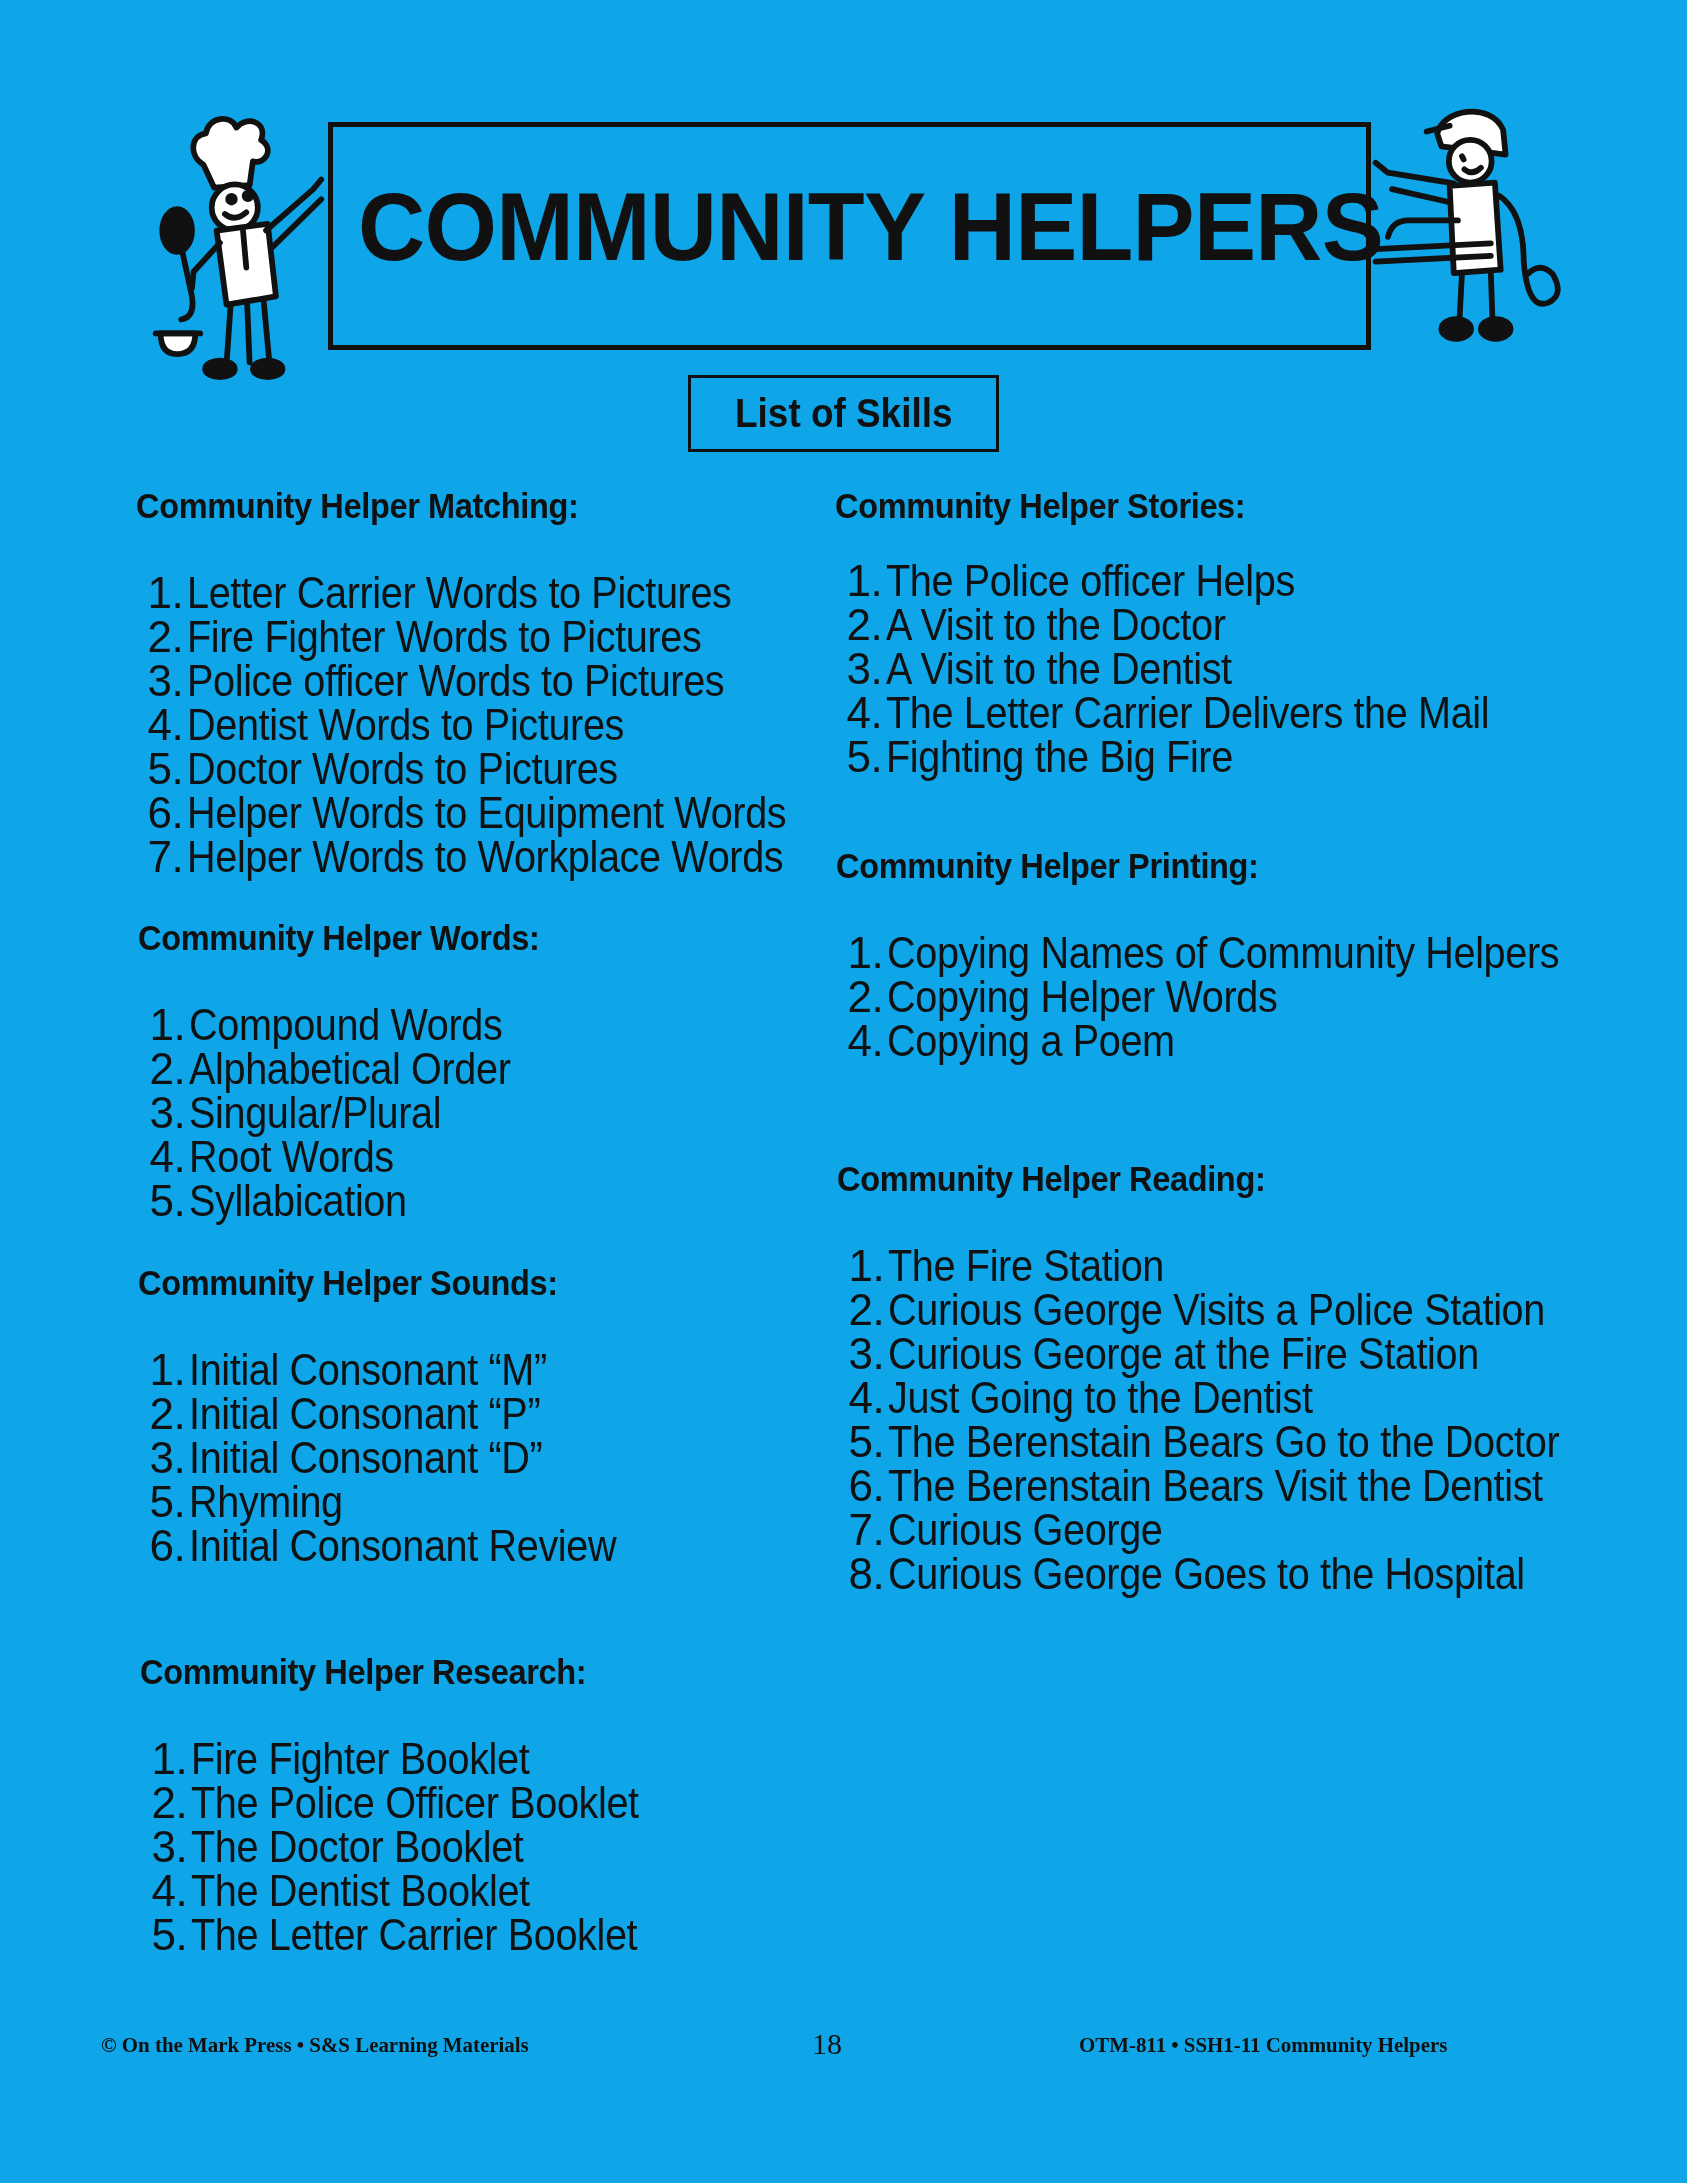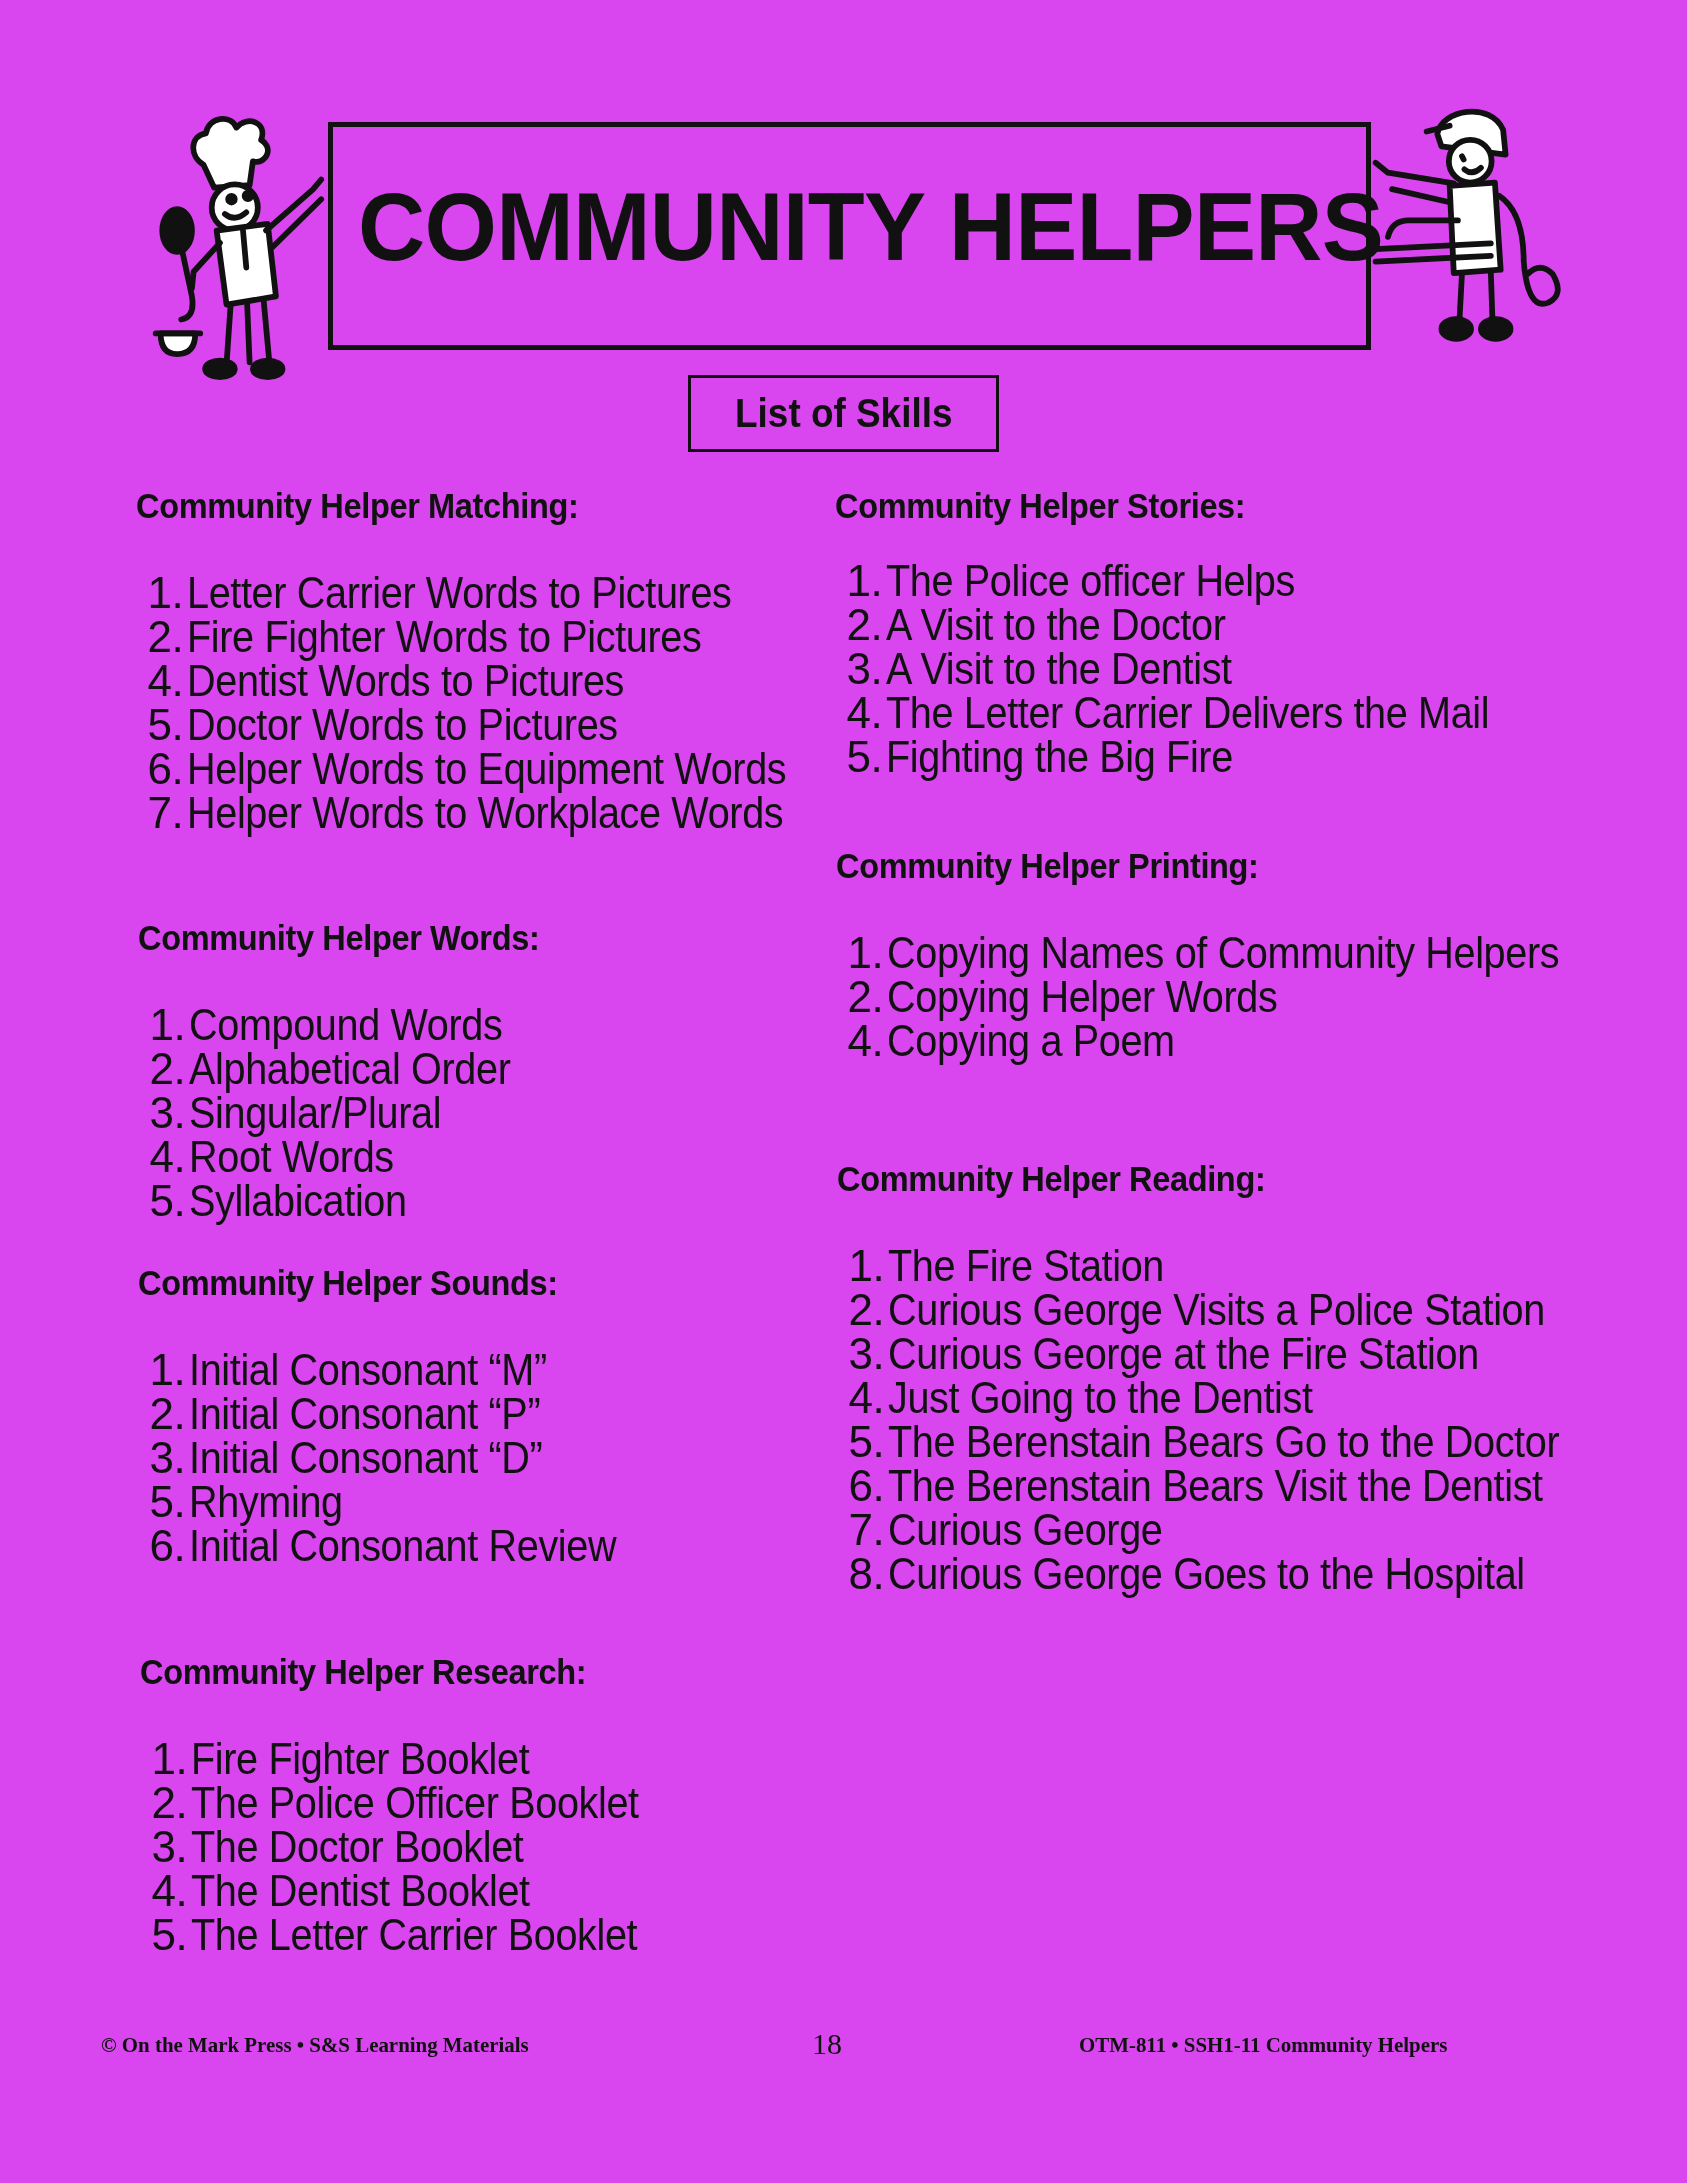--- a/index.html
+++ b/index.html
@@ -1,17 +1,17 @@
 <!DOCTYPE html>
 <html style="font-size:13px"><head>
 <meta charset="utf-8">
 <style>
   html, body { margin: 0; padding: 0; background: #ffffff; }
   body { width: 1687px; height: 2183px; position: relative; overflow: hidden; color: #111; }
-  .page { position: absolute; left: 0; top: 0; width: 1687px; height: 2183px; background: #d946ef; }
+  .page { position: absolute; left: 0; top: 0; width: 1687px; height: 2183px; background: #0ea5e9; }
 
   .banner {
     position: absolute; left: 328px; top: 122px; width: 1033px; height: 218px;
     border: 5px solid #111; box-sizing: content-box;
   }
   .banner-title {
     position: absolute; left: 25px; top: 51px; white-space: nowrap;
     font-family: "Liberation Sans", sans-serif; font-weight: 700;
     font-size: 97px; letter-spacing: -0.8px; line-height: 1; transform: scaleX(0.96); transform-origin: left top;
   }
@@ -120,20 +120,21 @@
 
   <div class="skills-box">
     <span>List of Skills</span>
   </div>
 
   <div class="section" style="left:136px; top:484px;">
     <h2>Community Helper Matching:</h2>
     <ol>
       <li><span class="num">1.</span><span class="txt">Letter Carrier Words to Pictures</span></li>
       <li><span class="num">2.</span><span class="txt">Fire Fighter Words to Pictures</span></li>
+      <li><span class="num">3.</span><span class="txt">Police officer Words to Pictures</span></li>
       <li><span class="num">4.</span><span class="txt">Dentist Words to Pictures</span></li>
       <li><span class="num">5.</span><span class="txt">Doctor Words to Pictures</span></li>
       <li><span class="num">6.</span><span class="txt">Helper Words to Equipment Words</span></li>
       <li><span class="num">7.</span><span class="txt">Helper Words to Workplace Words</span></li>
     </ol>
   </div>
 
   <div class="section" style="left:138px; top:916px;">
     <h2>Community Helper Words:</h2>
     <ol>

